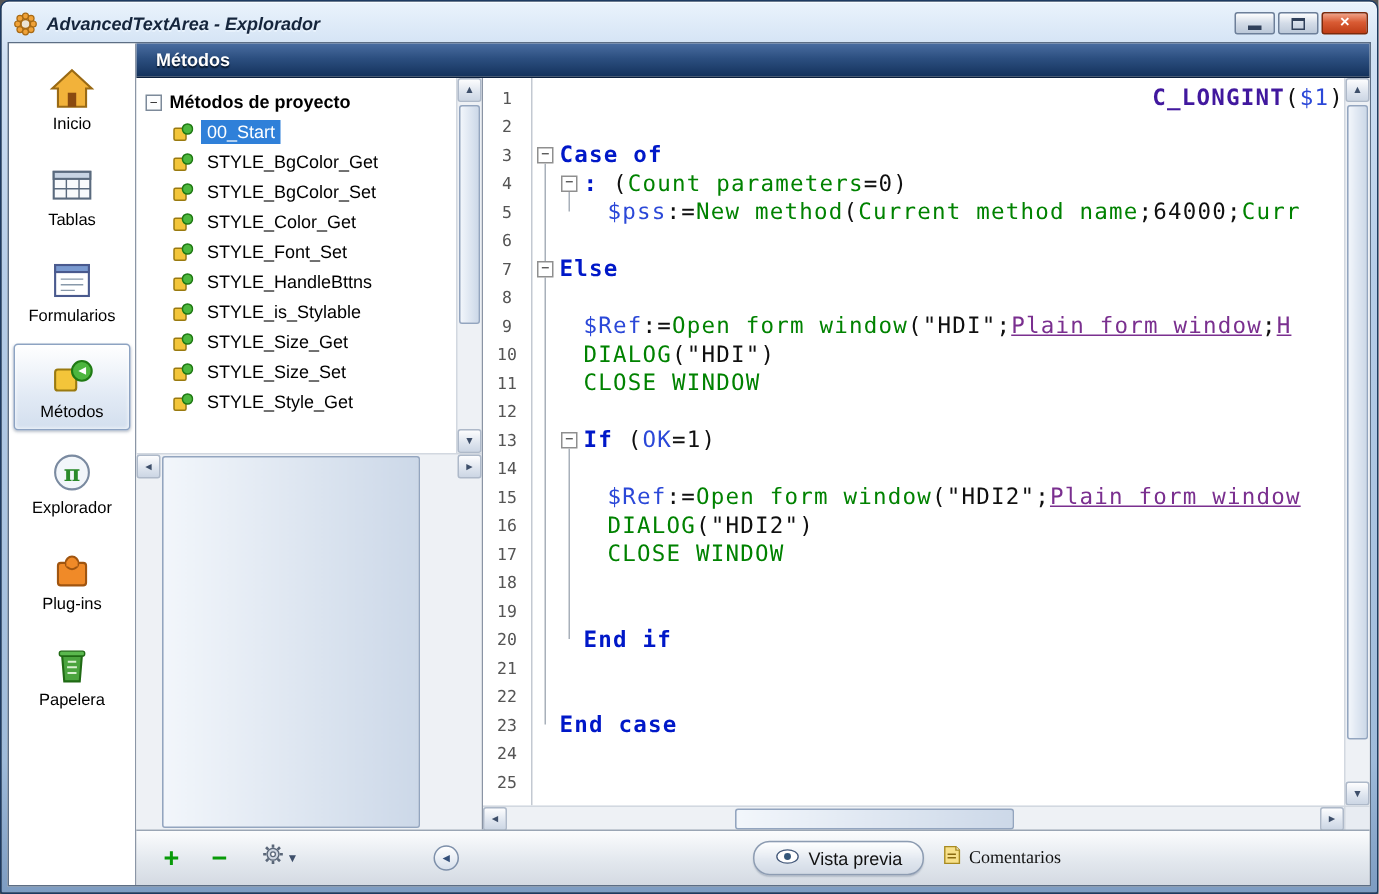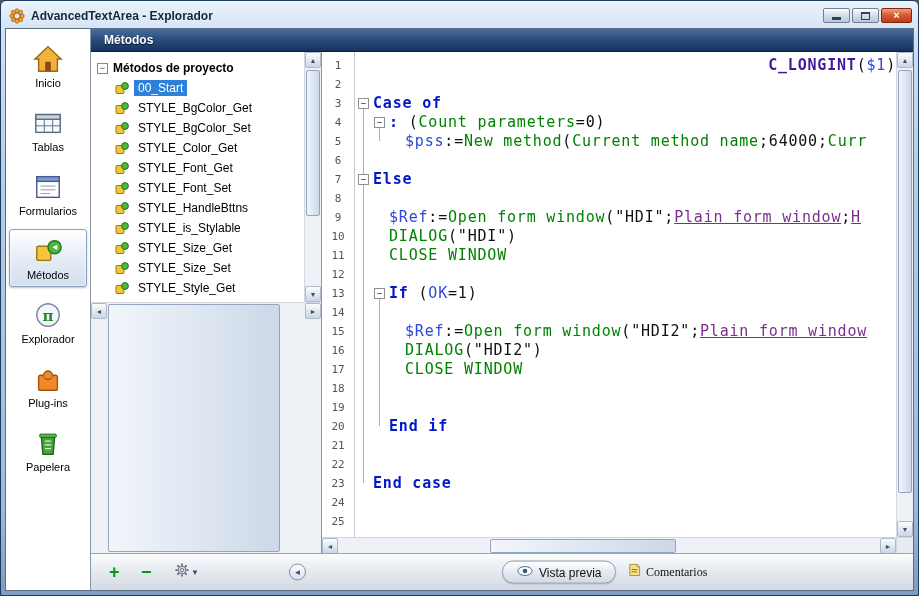--- a/index.html
+++ b/index.html
@@ -4,21 +4,21 @@
 <style>
   html,body{margin:0;padding:0;}
   body{width:919px;height:596px;font-family:"Liberation Sans",sans-serif;background:#555;}
   .window{position:relative;width:919px;height:596px;box-sizing:border-box;
     border:1px solid #1d3a61;border-radius:6px 6px 2px 2px;overflow:hidden;
     background:linear-gradient(180deg,#eaf3fc 0%,#cfe0f3 6%,#b6cde8 30%,#9fbbda 85%,#7d9cc2 100%);
     box-shadow:inset 0 1px 0 #f6fbff;}
   
   .titlebar{height:25px;display:flex;align-items:center;padding:2px 6px 0 8px;}
   .title-icon{width:16px;height:16px;margin-right:6px;flex:0 0 auto;}
-  .title-text{font-size:12px;font-weight:bold;color:#15253c;text-shadow:0 1px 0 #e8f2fc;}
+  .title-text{font-size:12px;font-weight:bold;color:#15253c;text-shadow:0 1px 0 #e8f2fc;font-style:italic;}
   .win-controls{margin-left:auto;display:flex;gap:2px;}
   .win-btn{width:27px;height:15px;box-sizing:border-box;border:1px solid #6d7f99;border-radius:2px;
     background:linear-gradient(#fefefe,#d3dce8 50%,#bcc8d8);display:flex;align-items:center;justify-content:center;}
   .win-btn.close{width:31px;background:linear-gradient(#f0a287,#d95b33 45%,#bf3d17);border-color:#7c2a0c;
     color:#fff;font-size:11px;font-weight:bold;line-height:1;}
   .glyph-min{width:9px;height:3px;background:#30405a;margin-top:6px;}
   .glyph-max{width:9px;height:8px;border:1px solid #30405a;border-top:2px solid #30405a;box-sizing:border-box;}
   
   .main{position:absolute;left:4px;right:4px;top:27px;bottom:4px;display:flex;
     background:#fff;border:1px solid #5d6e84;}
@@ -250,29 +250,20 @@
                   <span class="item-label">STYLE_BgColor_Set</span>
                 </div>
                 <div class="tree-row child">
                   <span class="mini-icon">
                     <svg viewBox="0 0 14 14">
                       <rect x="1" y="4.5" width="8" height="8" rx="1" fill="#f3c53a" stroke="#9a7a10"></rect>
                       <circle cx="10" cy="5" r="3.4" fill="#4db63e" stroke="#1f7a14"></circle>
                     </svg>
                   </span>
                   <span class="item-label">STYLE_Color_Get</span>
-                </div>
-                <div class="tree-row child">
-                  <span class="mini-icon">
-                    <svg viewBox="0 0 14 14">
-                      <rect x="1" y="4.5" width="8" height="8" rx="1" fill="#f3c53a" stroke="#9a7a10"></rect>
-                      <circle cx="10" cy="5" r="3.4" fill="#4db63e" stroke="#1f7a14"></circle>
-                    </svg>
-                  </span>
-                  <span class="item-label">STYLE_Font_Get</span>
                 </div>
                 <div class="tree-row child">
                   <span class="mini-icon">
                     <svg viewBox="0 0 14 14">
                       <rect x="1" y="4.5" width="8" height="8" rx="1" fill="#f3c53a" stroke="#9a7a10"></rect>
                       <circle cx="10" cy="5" r="3.4" fill="#4db63e" stroke="#1f7a14"></circle>
                     </svg>
                   </span>
                   <span class="item-label">STYLE_Font_Set</span>
                 </div>

